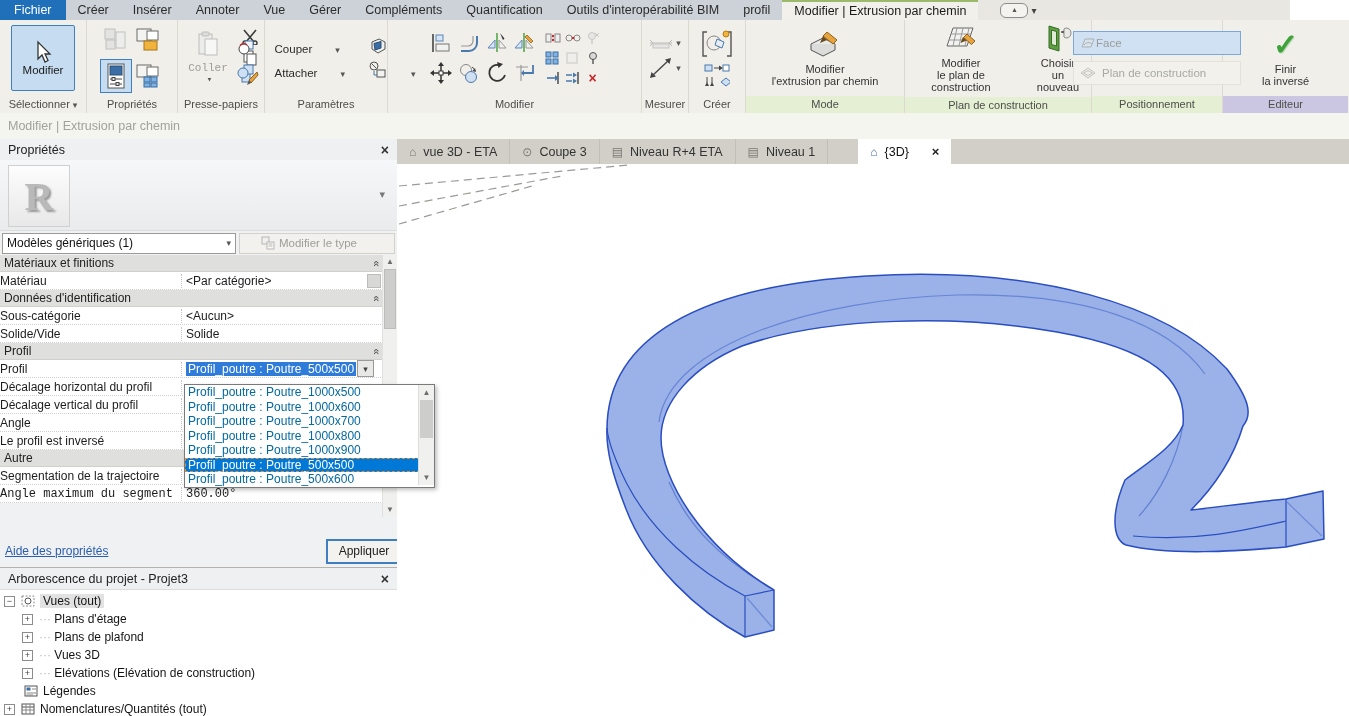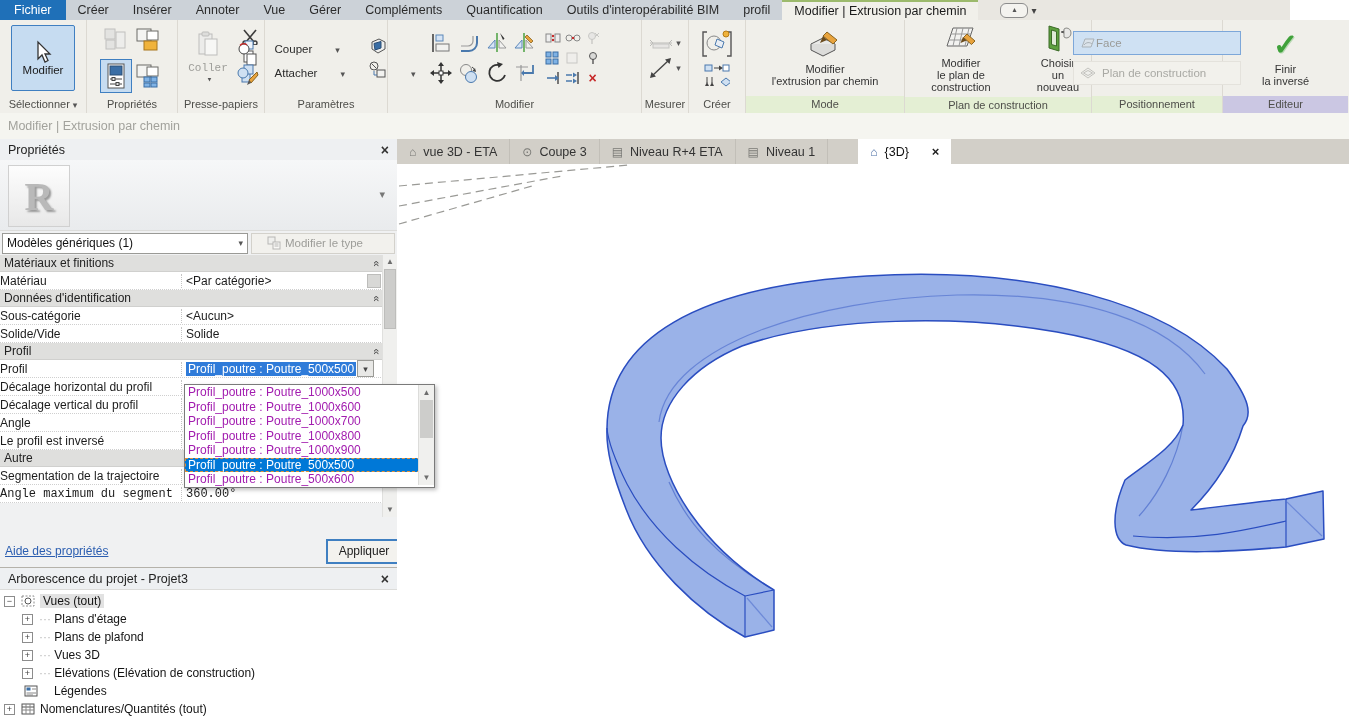--- a/index.html
+++ b/index.html
@@ -44,42 +44,42 @@
 
   
   .props{left:0;top:139px;width:397px;height:428px;background:#f0f1f2;border-right:1px solid #b5b2aa;}
   .p-head{height:21px;display:flex;align-items:center;justify-content:space-between;padding:0 8px;font-size:12.5px;color:#222;background:#eef0f2;}
   .closex{color:#333;font-size:14px;font-weight:bold;line-height:14px;}
   .p-preview{height:70px;background:linear-gradient(#f6f7f8,#e9ebed);position:relative;border-bottom:1px solid #dcdcda;}
   .r-logo{position:absolute;left:8px;top:5px;width:60px;height:60px;background:linear-gradient(#fdfdfd,#e8e8e8);border:1px solid #d0d0d0;display:flex;align-items:center;justify-content:center;font-family:"Liberation Serif",serif;font-size:40px;font-weight:bold;color:#b9b9b9;text-shadow:2px 2px 2px #999;}
   .prev-caret{position:absolute;right:12px;top:28px;color:#777;font-size:11px;}
   .type-row{height:22px;display:flex;align-items:center;padding:1px 2px;gap:3px;background:#f0f1f2;}
   .type-select{flex:1;height:19px;border:1px solid #9a9a96;background:#fff;display:flex;align-items:center;justify-content:space-between;padding:0 4px;font-size:12px;color:#111;}
-  .edit-type{width:112px;height:19px;border:1px solid #d3d1cb;background:#f2f1ed;display:flex;align-items:center;gap:4px;font-size:11.5px;color:#9d9d99;padding:0 15px;}
+  .edit-type{width:112px;height:19px;border:1px solid #d3d1cb;background:#f2f1ed;display:flex;align-items:center;gap:4px;font-size:11.5px;color:#9d9d99;padding:0 21px;}
   .grid{position:absolute;left:0;top:116px;width:383px;background:#fff;}
   .grow{display:flex;height:17px;border-bottom:1px dotted #cfcfcf;font-size:12px;align-items:center;background:#fff;}
   .grow .lab{width:181px;padding-left:0;border-right:1px dotted #c4c4c4;color:#1c1c1c;white-space:nowrap;overflow:hidden;}
   .grow .val{flex:1;padding-left:4px;color:#1c1c1c;display:flex;align-items:center;height:100%;white-space:nowrap;overflow:hidden;position:relative;}
   .gsec{display:flex;height:16px;background:#dfdfdd;border-bottom:1px solid #d0d0ce;font-size:12px;align-items:center;justify-content:space-between;padding:0 4px;color:#222;}
   .chevup{color:#3c3c3c;font-size:11px;display:inline-block;transform:rotate(90deg);letter-spacing:-1px;}
   .selval{background:#2f7bd9;color:#fff !important;padding:0 2px;height:14px;line-height:14px;}
   .combo-btn{width:15px;height:15px;border:1px solid #9a9a96;background:#e8e8e6;display:inline-flex;align-items:center;justify-content:center;font-size:9px;color:#444;margin-left:1px;}
   .browse-btn{position:absolute;right:2px;top:2px;width:12px;height:12px;background:#d8d8d6;border:1px solid #bdbdbb;}
   .cbox{width:11px;height:11px;border:1px solid #8c8c8c;background:#fff;}
   .vscroll{position:absolute;right:0;top:116px;width:14px;height:262px;background:#f0f0ee;border-left:1px solid #e0e0de;}
   .vscroll .up{position:absolute;top:0;left:0;right:0;height:14px;text-align:center;font-size:8px;color:#6d6d6d;line-height:14px;}
   .vscroll .dn{position:absolute;bottom:0;left:0;right:0;height:14px;text-align:center;font-size:8px;color:#6d6d6d;line-height:14px;}
   .vscroll .thumb{position:absolute;top:14px;left:1px;right:1px;height:58px;background:#cdcdcb;border:1px solid #bdbdbb;}
   .help-row{position:absolute;left:0;bottom:4px;width:397px;height:24px;display:flex;align-items:center;justify-content:space-between;padding:0 5px;}
   .help-link{color:#2a5db0;text-decoration:underline;font-size:12px;}
   .apply-btn{width:72px;height:21px;border:2px solid #3f7fc1;background:#f3f2ee;display:flex;align-items:center;justify-content:center;font-size:12px;color:#222;}
 
   
   .pdrop{left:184px;top:384px;width:249px;height:102px;background:#fff;border:1px solid #7a7a7a;z-index:50;overflow:hidden;box-shadow:2px 2px 4px rgba(0,0,0,.25);}
-  .pdrop .item{height:14.5px;line-height:14.5px;font-size:12px;padding-left:3px;color:#a21caf;white-space:nowrap;width:232px;overflow:hidden;}
+  .pdrop .item{height:14.5px;line-height:14.5px;font-size:12px;padding-left:3px;color:#0369a1;white-space:nowrap;width:232px;overflow:hidden;}
   .pdrop .item.sel{background:#0078d7;color:#fff;outline:1px dashed #e0913c;outline-offset:-1px;}
   .dscroll{position:absolute;right:0;top:0;width:15px;height:100px;background:#f0f0ee;border-left:1px solid #dcdcda;}
   .dscroll .up{position:absolute;top:1px;left:0;right:0;text-align:center;font-size:8px;color:#6d6d6d;height:13px;line-height:13px;}
   .dscroll .dn{position:absolute;bottom:1px;left:0;right:0;text-align:center;font-size:8px;color:#6d6d6d;height:13px;line-height:13px;}
   .dscroll .thumb{position:absolute;top:15px;left:1px;right:1px;height:38px;background:#cdcdcb;}
 
   
   .browser{left:0;top:567px;width:397px;height:149px;background:#fff;border-top:1px solid #b5b2aa;border-right:1px solid #b5b2aa;}
   .b-head{height:21px;display:flex;align-items:center;justify-content:space-between;padding:0 8px;font-size:12.5px;color:#222;background:#eef0f2;border-bottom:1px solid #dcdcda;}
   .trow{height:18px;display:flex;align-items:center;font-size:12px;color:#141414;position:relative;}
@@ -616,21 +616,21 @@
       <span class="dotline">···</span>&nbsp;<span>Plans de plafond</span>
     </div>
     <div class="trow" style="padding-left:22px;">
       <span class="expander">+</span>
       <span class="dotline">···</span>&nbsp;<span>Vues 3D</span>
     </div>
     <div class="trow" style="padding-left:22px;">
       <span class="expander">+</span>
       <span class="dotline">···</span>&nbsp;<span>Elévations (Elévation de construction)</span>
     </div>
-    <div class="trow" style="padding-left:24px;gap:11px;">
+    <div class="trow" style="padding-left:24px;">
       <svg class="ticon" viewBox="0 0 14 12">
           <rect x="1" y="1" width="12" height="10" fill="#fff" stroke="#555"></rect>
           <rect x="2.5" y="2.5" width="4" height="3" fill="#3a6ea5"></rect>
           <line x1="8" y1="4" x2="12" y2="4" stroke="#888"></line>
           <line x1="2.5" y1="8" x2="12" y2="8" stroke="#888"></line>
           <line x1="2.5" y1="10" x2="9" y2="10" stroke="#888"></line>
         </svg>
       <span>Légendes</span>
     </div>
     <div class="trow" style="padding-left:4px;">

